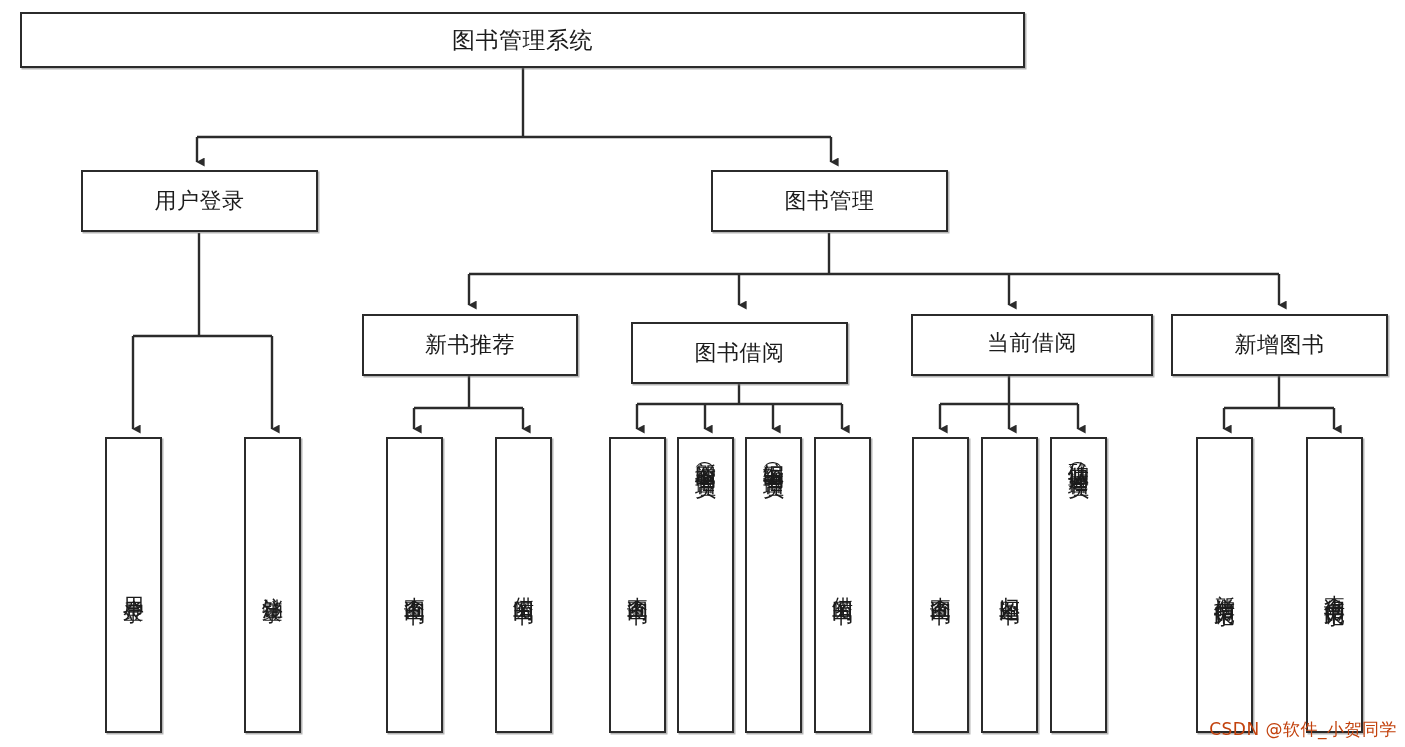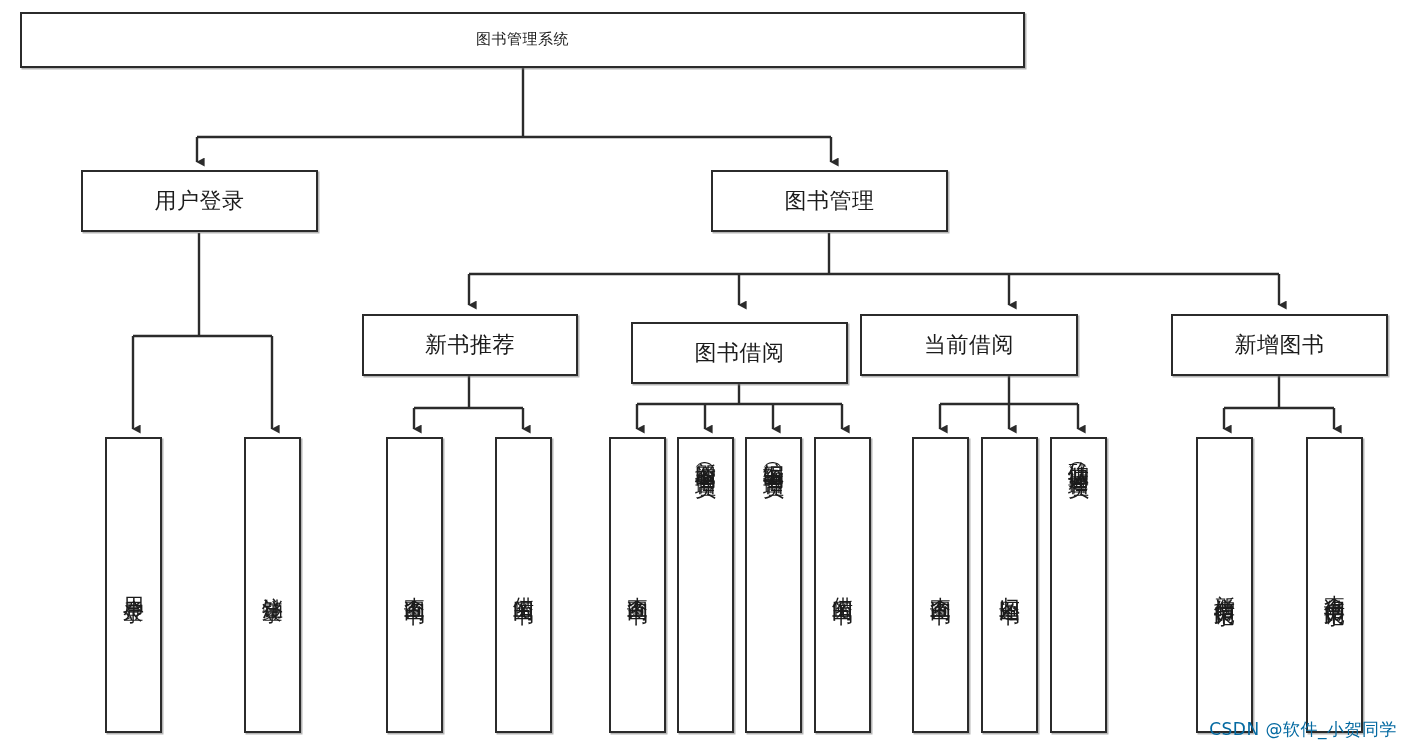--- a/index.html
+++ b/index.html
@@ -42,21 +42,21 @@
     text-align: center;
     line-height: 1.15;
     letter-spacing: 0.5px;
     color: #1b1b1b;
   }
   .node.horizontal .node-label {
     font-size: 22px;
     writing-mode: horizontal-tb;
   }
   .node.root .node-label {
-    font-size: 15px;
+    font-size: 23px;
   }
   .node.vertical {
     align-items: flex-start;
     justify-content: center;
     padding-top: 6px;
   }
   .node.vertical .node-label {
     writing-mode: vertical-rl;
     text-orientation: upright;
     font-size: 21px;
@@ -66,21 +66,21 @@
   }
   .node.vertical.centered {
     align-items: center;
     padding-top: 0;
   }
   #watermark {
     position: absolute;
     right: 8px;
     bottom: 6px;
     font-size: 17px;
-    color: #0369a1;
+    color: #c2410c;
     letter-spacing: 0.5px;
     white-space: nowrap;
     user-select: none;
   }
 </style>
 </head>
 <body>
 
 <div id="diagram-root">
 
@@ -144,21 +144,21 @@
   <div class="node horizontal" style="left:711px; top:170px; width:237px; height:62px;">
     <span class="node-label">图书管理</span>
   </div>
 
   <div class="node horizontal" style="left:362px; top:314px; width:216px; height:62px;">
     <span class="node-label">新书推荐</span>
   </div>
   <div class="node horizontal" style="left:631px; top:314px; width:217px; height:62px;margin-top:8px;">
     <span class="node-label">图书借阅</span>
   </div>
-  <div class="node horizontal" style="left:860px; top:314px; width:218px; height:62px;">
+  <div class="node horizontal" style="left:911px; top:314px; width:242px; height:62px;font-family:Liberation Mono, monospace;">
     <span class="node-label">当前借阅</span>
   </div>
   <div class="node horizontal" style="left:1171px; top:314px; width:217px; height:62px;">
     <span class="node-label">新增图书</span>
   </div>
 
   <div class="node vertical centered" style="left:105px; top:437px; width:57px; height:296px;">
     <span class="node-label">用户登录</span>
   </div>
   <div class="node vertical centered" style="left:244px; top:437px; width:57px; height:296px;">

